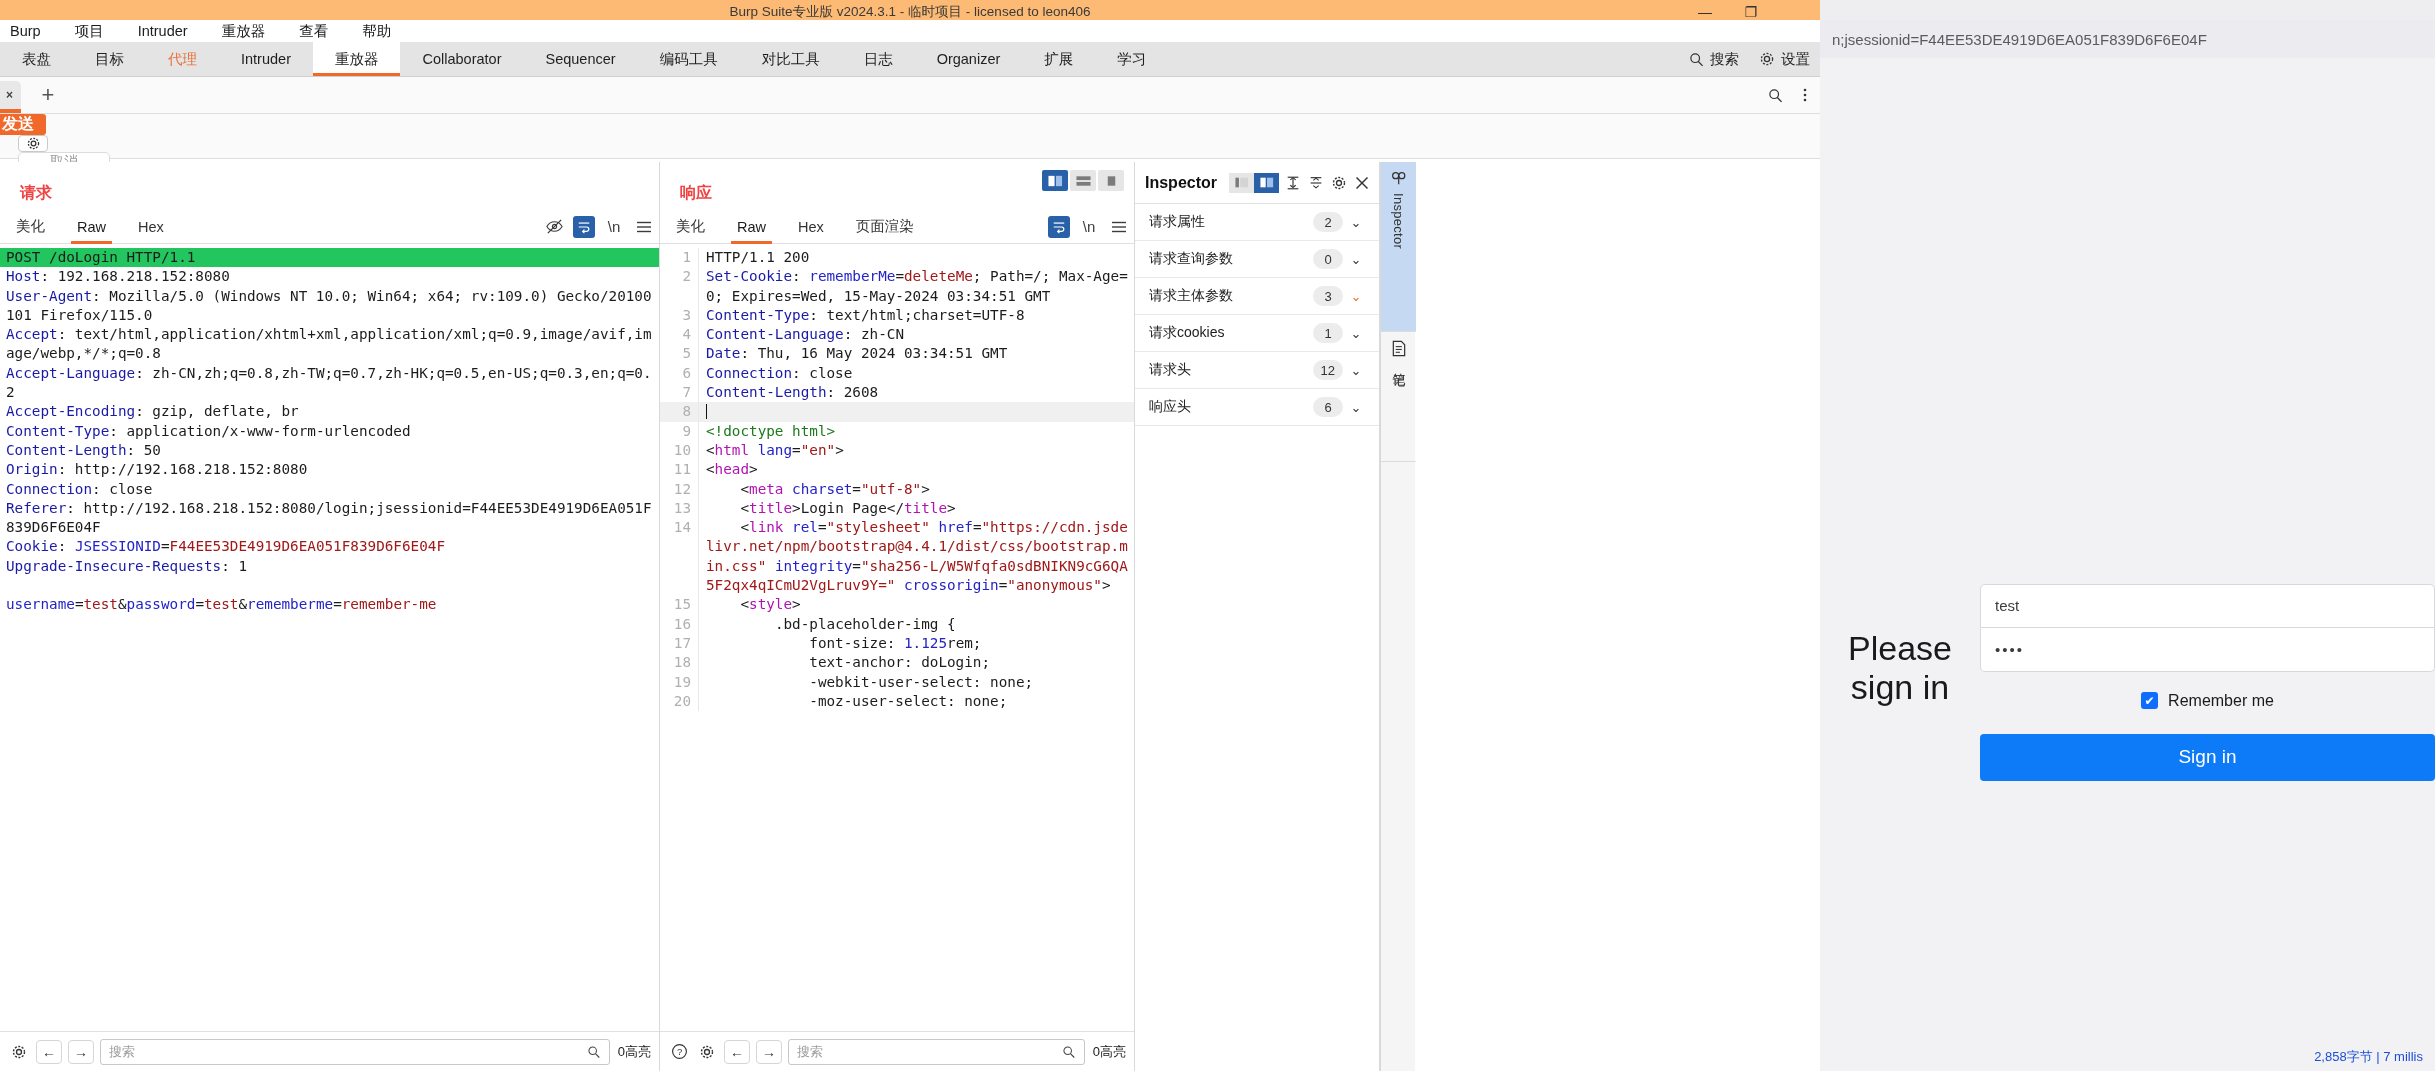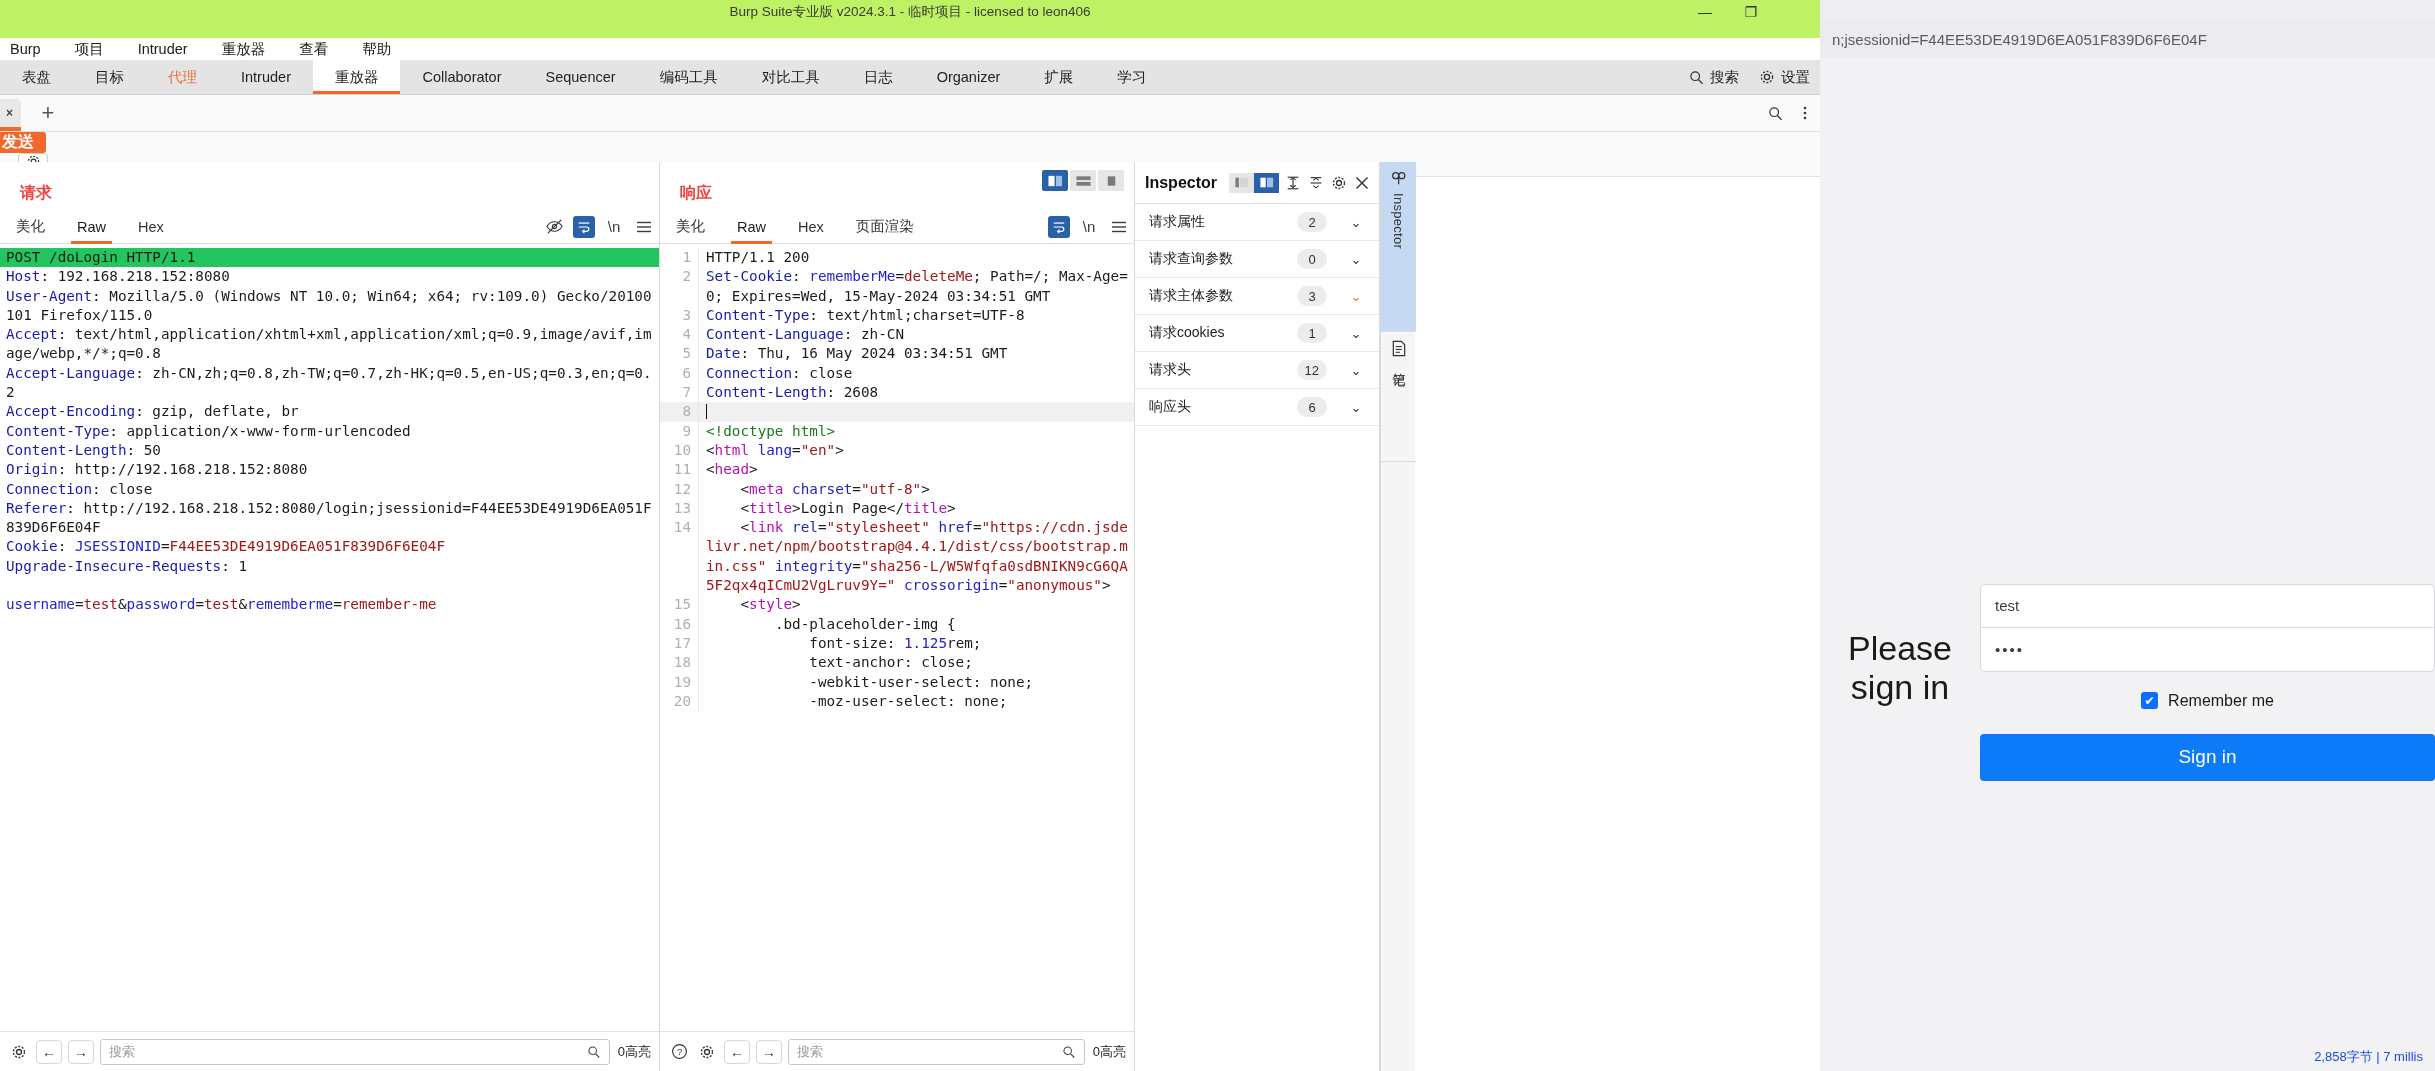--- a/index.html
+++ b/index.html
@@ -18,22 +18,22 @@
   .burp {
     position: absolute; left: 0; top: 0;
     width: 1820px; height: 1071px;
     background: #ffffff;
     overflow: hidden;
   }
 
   
   .titlebar {
     position: relative;
-    height: 38px;
-    background: #bef264;
+    height: 20px;
+    background: #fdba74;
     display: flex; align-items: center;
   }
   .title-center {
     position: absolute; left: 0; right: 0; top: 0;
     height: 23px; line-height: 23px;
     text-align: center;
     font-size: 13.5px; color: #3a3a3a;
   }
   .win-ctl {
     position: absolute; top: 0; height: 23px;
@@ -298,21 +298,21 @@
   .insp-title { font-size: 16px; font-weight: bold; color:#111; margin-right: 8px;}
   .insp-toggle { display: flex; }
   .it-btn { width: 25px; height: 20px; background:#e6e6e6; display:flex;align-items:center;justify-content:center;}
   .it-btn.active { background:#2861a8; }
   .insp-ic { width: 24px; height: 24px; display:flex;align-items:center;justify-content:center;color:#333;}
   .insp-row {
     height: 37px;
     display:flex; align-items:center;
     padding: 0 10px 0 14px;
     border-bottom: 1px solid #e8e8e8;
-    font-size: 14px; color:#1c1c1c;gap:16px;
+    font-size: 14px; color:#1c1c1c;
   }
   .insp-row .nm { flex: 1; }
   .badge {
     min-width: 30px; height: 20px; border-radius: 10px;
     background: #ececec; color: #333;
     display:flex; align-items:center; justify-content:center;
     font-size: 13px; padding: 0 8px;
   }
   .chev { width: 26px; text-align:center; color:#333; font-size: 13px; }
   .chev.orange { color:#f0682a; }
@@ -703,21 +703,21 @@
               <div class="ln-row">
                 <div class="ln-num">16</div>
                 <div class="ln-txt"><span class="k-val">        .bd-placeholder-img {</span></div>
               </div>
               <div class="ln-row">
                 <div class="ln-num">17</div>
                 <div class="ln-txt"><span class="k-val">            font-size: </span><span class="k-blue">1.125</span><span class="k-val">rem;</span></div>
               </div>
               <div class="ln-row">
                 <div class="ln-num">18</div>
-                <div class="ln-txt"><span class="k-val">            text-anchor: close;</span></div>
+                <div class="ln-txt"><span class="k-val">            text-anchor: doLogin;</span></div>
               </div>
               <div class="ln-row">
                 <div class="ln-num">19</div>
                 <div class="ln-txt"><span class="k-val">            -webkit-user-select: none;</span></div>
               </div>
               <div class="ln-row">
                 <div class="ln-num">20</div>
                 <div class="ln-txt"><span class="k-val">            -moz-user-select: none;</span></div>
               </div>
             </div>

